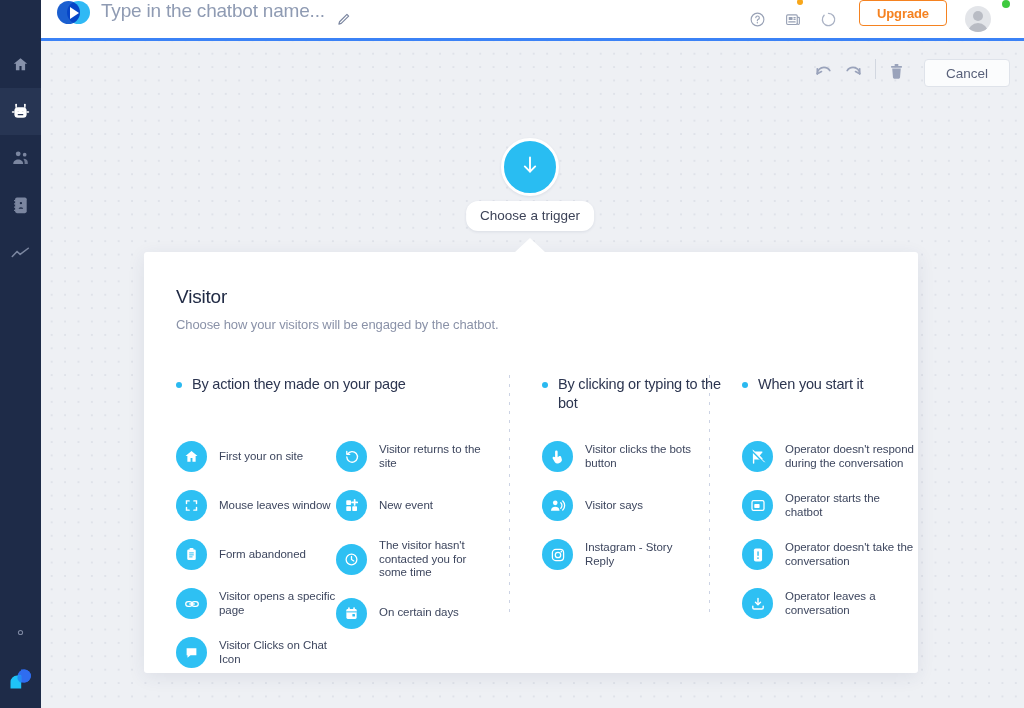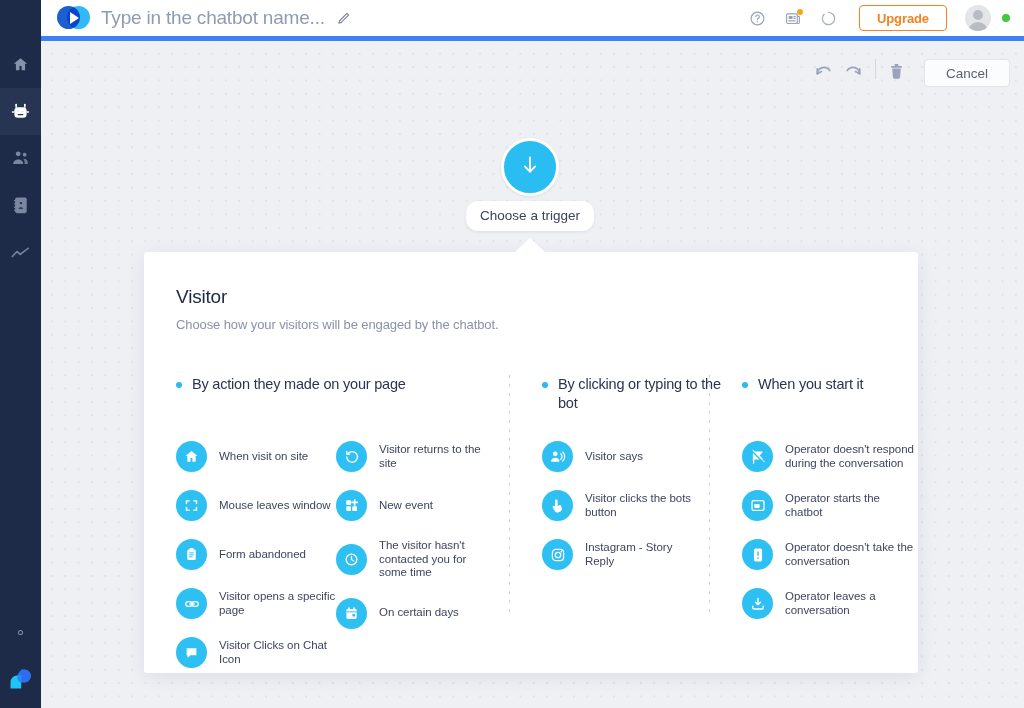--- a/index.html
+++ b/index.html
@@ -24,22 +24,22 @@
   .rail-item svg { display: block; }
   .rail-item.active { background: #273553; }
   .rail-spacer { flex: 1 1 auto; }
   .rail-logo { width: 41px; height: 46px; display:flex; align-items:center; justify-content:center; margin-bottom: 6px;}
 
   
   .right { flex: 1 1 auto; display: flex; flex-direction: column; position: relative; min-width: 0; }
 
   
   .header {
-    height: 41px; background: #ffffff; border-bottom: 5px solid #3b82f6;
-    display: flex; align-items: center; padding: 0 14px 0 16px; flex: 0 0 41px;
+    height: 41px; background: #ffffff; border-bottom: 3px solid #3b82f6;
+    display: flex; padding: 0 14px 0 16px; flex: 0 0 41px;
     position: relative; z-index: 30;
   }
   .brand-mark { width: 34px; height: 26px; position: relative; flex: 0 0 34px; margin-right: 10px; }
   .brand-mark .c1 {
     position: absolute; left: 10px; top: 1px; width: 23px; height: 23px;
     border-radius: 50%; background: #30b9f5;
   }
   .brand-mark .c2 {
     position: absolute; left: 0px; top: 1px; width: 23px; height: 23px;
     border-radius: 50%; background: #1b5fd0; mix-blend-mode: multiply;
@@ -350,21 +350,21 @@
                 <span>By action they made on your page</span>
               </div>
               <div style="display:flex">
                 <div class="subcol">
                   <div class="item">
                     <div class="ico">
                       <svg width="15" height="15" viewBox="0 0 24 24" fill="#ffffff">
                           <path d="M12 3.2 2.4 11.2h3v9.1h5.1v-5.9h3v5.9h5.1v-9.1h3z"></path>
                         </svg>
                     </div>
-                    <div class="ilabel">When visit on site</div>
+                    <div class="ilabel">First your on site</div>
                   </div>
                   <div class="item">
                     <div class="ico">
                       <svg width="15" height="15" viewBox="0 0 24 24" fill="none" stroke="#ffffff" stroke-width="2.3" stroke-linecap="round">
                         <path d="M4 8.8V4.6h4.2M15.8 4.6H20v4.2M20 15.2v4.2h-4.2M8.2 19.4H4v-4.2"></path>
                       </svg>
                     </div>
                     <div class="ilabel">Mouse leaves window</div>
                   </div>
                   <div class="item">
@@ -446,35 +446,35 @@
 
           <div class="gcol g2">
             <div style="width:200px; padding-left:33px">
               <div class="group-head head-wrap">
                 <span class="bullet"></span>
                 <span>By clicking or typing to the bot</span>
               </div>
               <div class="subcol">
                 <div class="item">
                   <div class="ico">
+                    <svg width="15" height="16" viewBox="0 0 20 24" fill="#ffffff">
+                      <path d="M8.4 2.2a1.8 1.8 0 0 1 1.8 1.8v8.2l2.1-1.3c1.3-.8 2.9-.1 3.3 1.3l.9 3.2c.5 1.9-.4 3.9-2.2 4.8l-2.3 1.1a4.6 4.6 0 0 1-5.9-1.6L3 14.8c-.7-1.1-.3-2.5.9-3 .9-.4 1.9-.1 2.5.7V4a1.8 1.8 0 0 1 2-1.8z"></path>
+                    </svg>
+                  </div>
+                  <div class="ilabel">Visitor clicks the bots button</div>
+                </div>
+                <div class="item">
+                  <div class="ico">
                     <svg width="17" height="15" viewBox="0 0 22 20" fill="none">
                       <circle cx="8" cy="6.4" r="3.1" fill="#ffffff"></circle>
                       <path d="M2.3 17c0-3.3 2.6-5.2 5.7-5.2s5.7 1.9 5.7 5.2z" fill="#ffffff"></path>
                       <path d="M15.4 6.4a5 5 0 0 1 0 7.2M18 4a8.4 8.4 0 0 1 0 12" stroke="#ffffff" stroke-width="1.7" stroke-linecap="round"></path>
                     </svg>
                   </div>
                   <div class="ilabel">Visitor says</div>
-                </div>
-                <div class="item">
-                  <div class="ico">
-                    <svg width="15" height="16" viewBox="0 0 20 24" fill="#ffffff">
-                      <path d="M8.4 2.2a1.8 1.8 0 0 1 1.8 1.8v8.2l2.1-1.3c1.3-.8 2.9-.1 3.3 1.3l.9 3.2c.5 1.9-.4 3.9-2.2 4.8l-2.3 1.1a4.6 4.6 0 0 1-5.9-1.6L3 14.8c-.7-1.1-.3-2.5.9-3 .9-.4 1.9-.1 2.5.7V4a1.8 1.8 0 0 1 2-1.8z"></path>
-                    </svg>
-                  </div>
-                  <div class="ilabel">Visitor clicks the bots button</div>
                 </div>
                 <div class="item">
                   <div class="ico">
                     <svg width="16" height="16" viewBox="0 0 24 24" fill="none" stroke="#ffffff" stroke-width="1.9">
                       <rect x="3.6" y="3.6" width="16.8" height="16.8" rx="5"></rect>
                       <circle cx="12" cy="12" r="4.1"></circle>
                       <circle cx="17" cy="7" r="1.2" fill="#ffffff" stroke="none"></circle>
                     </svg>
                   </div>
                   <div class="ilabel">Instagram - Story Reply</div>

